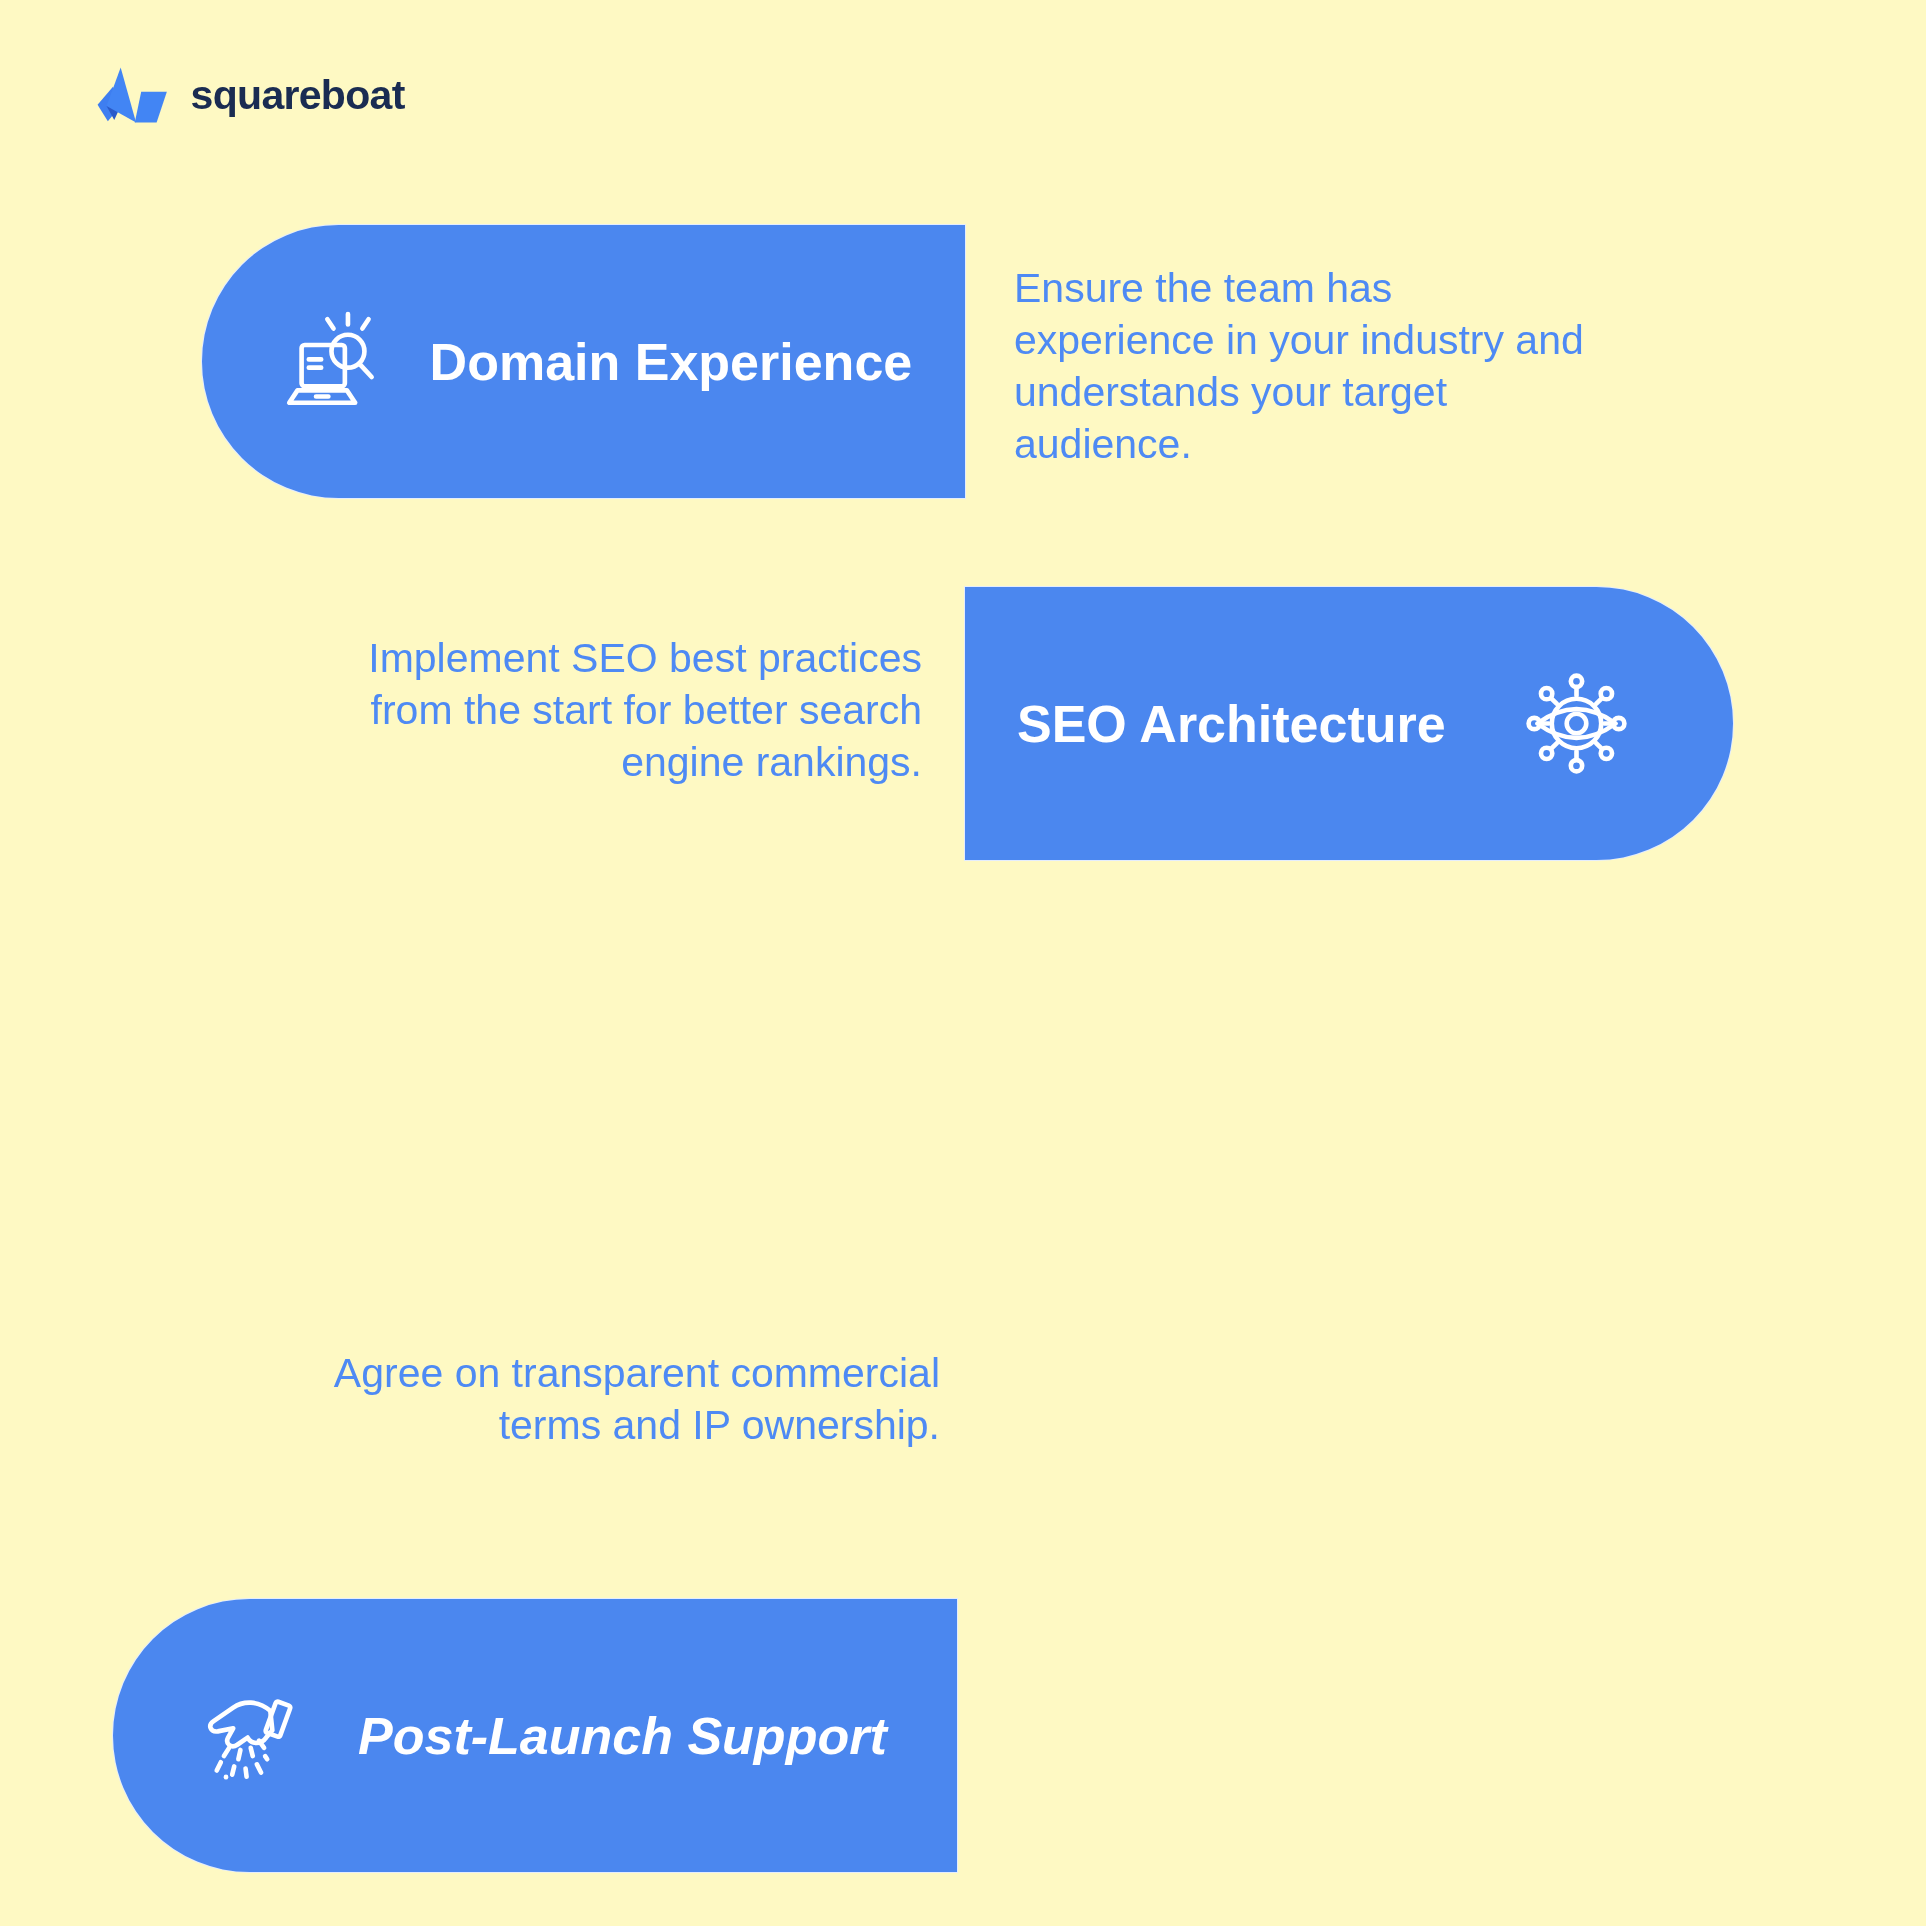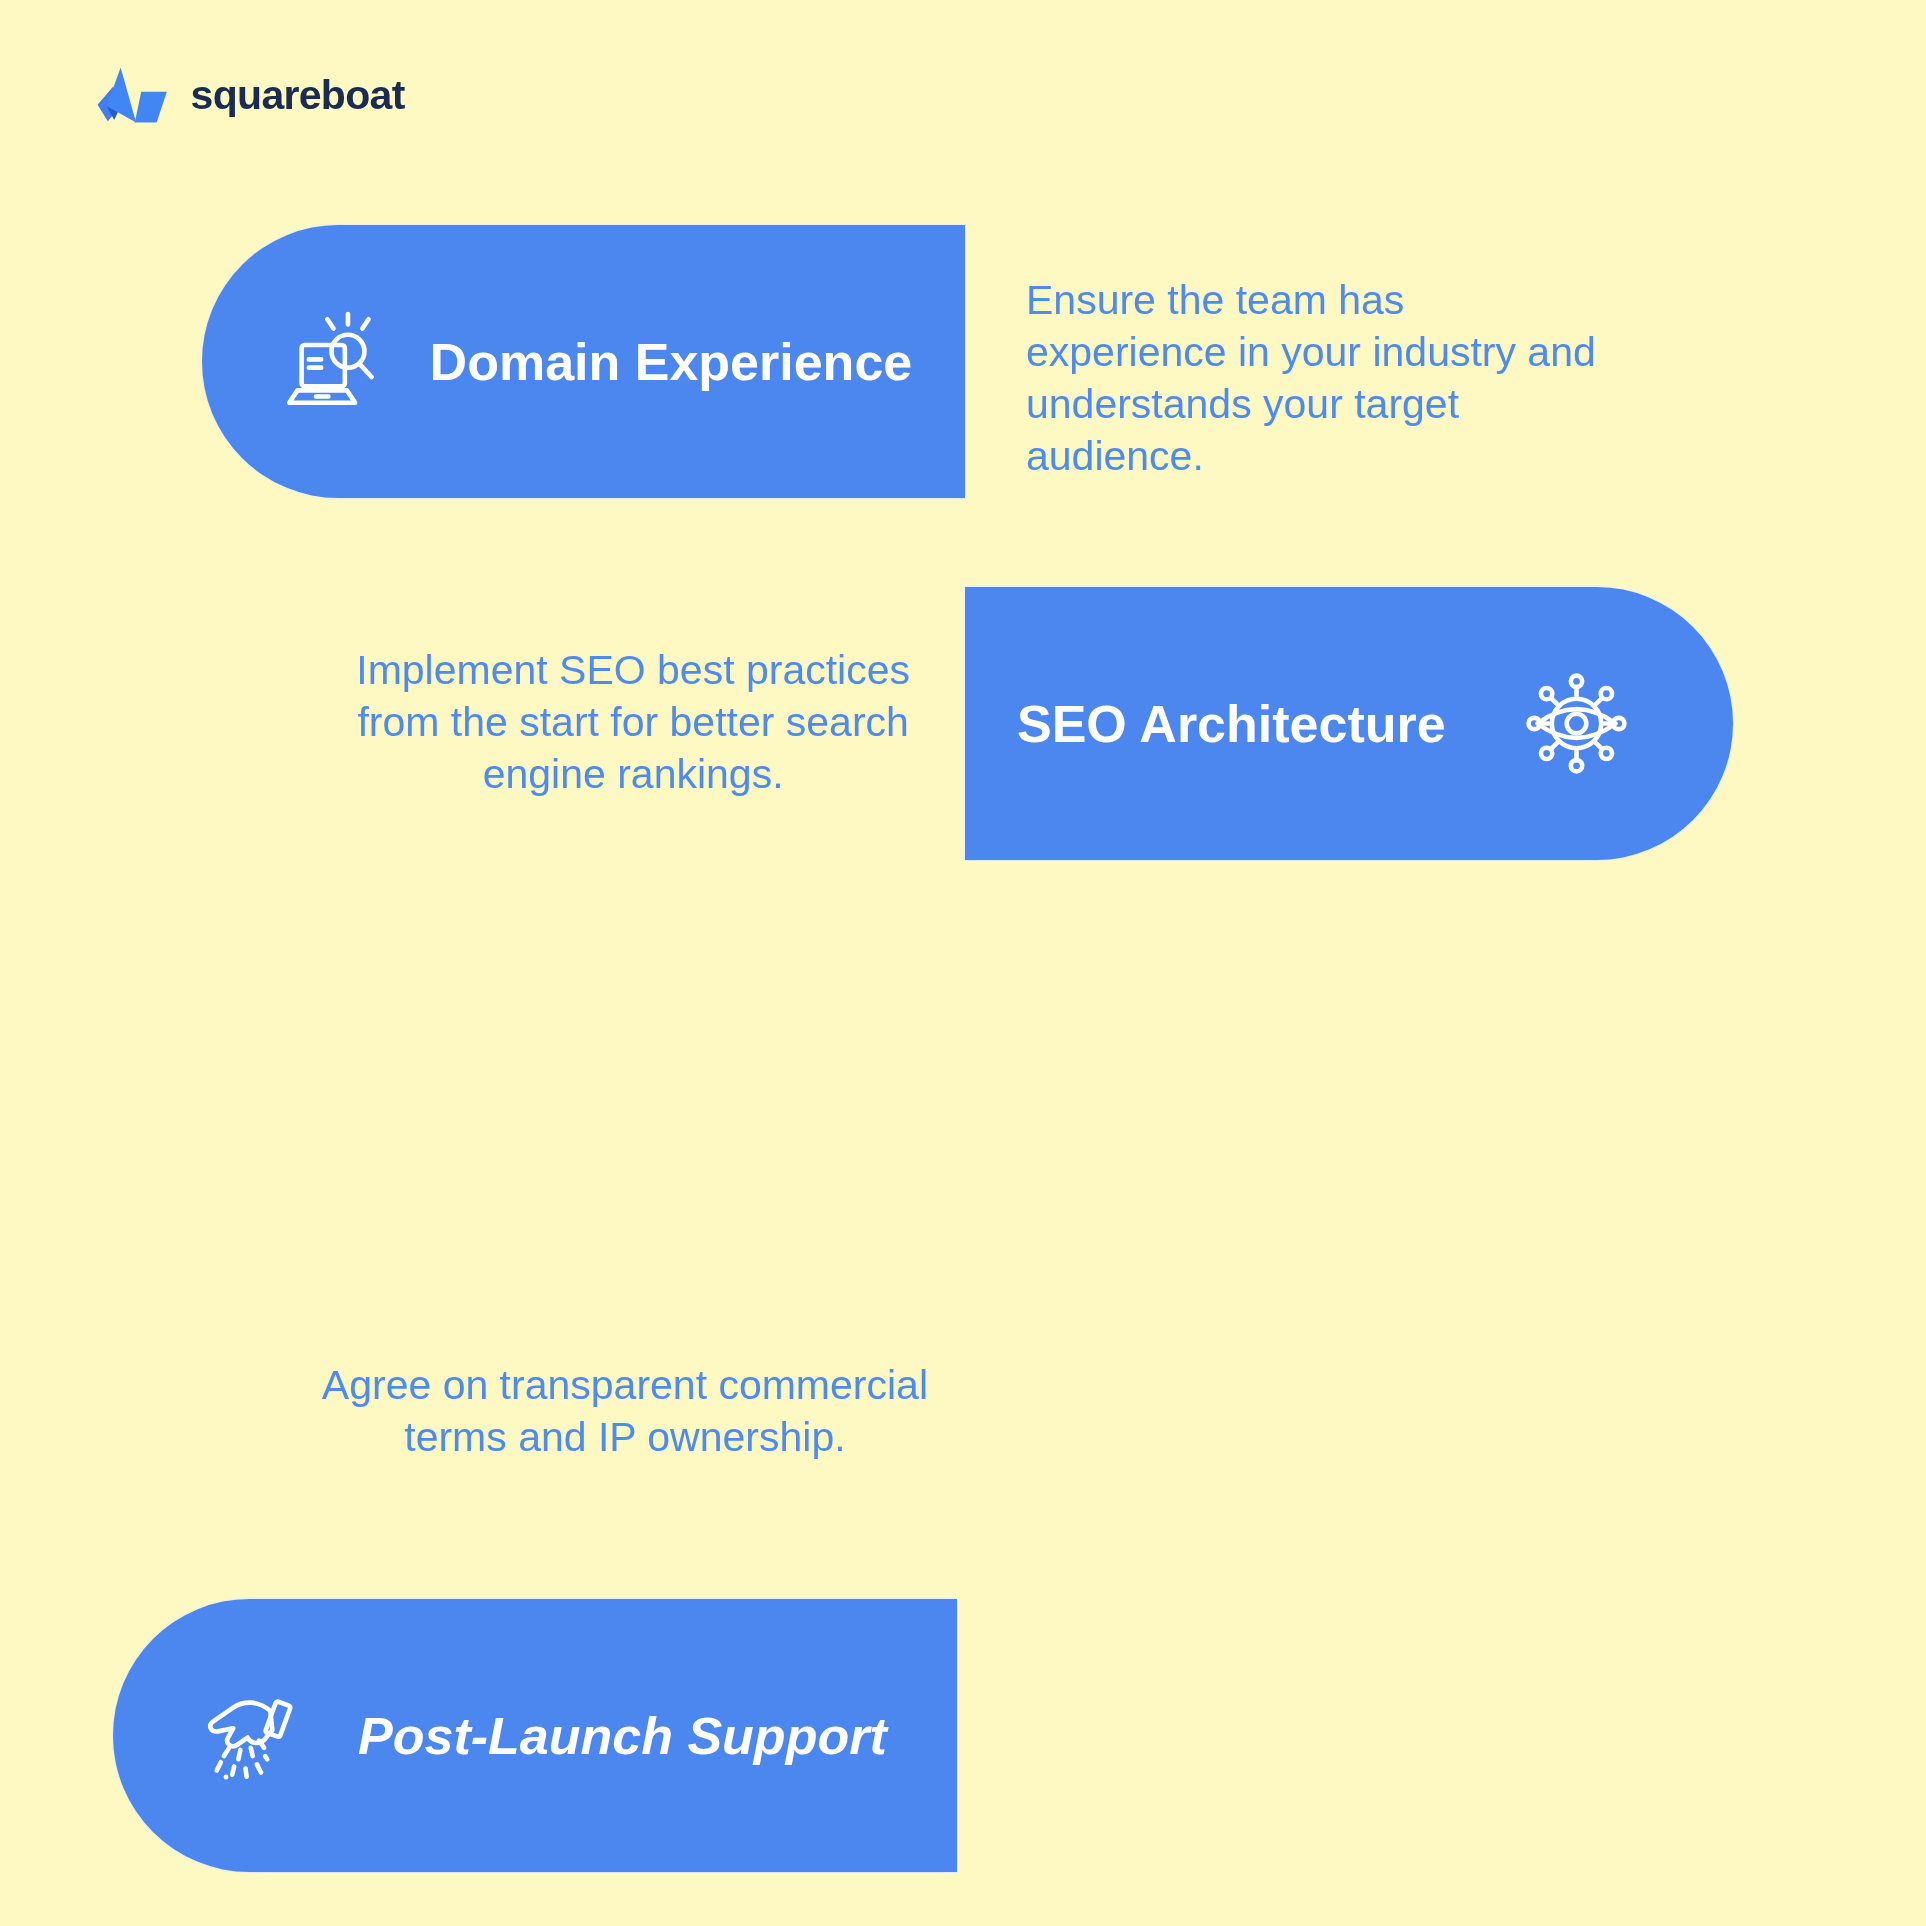--- a/index.html
+++ b/index.html
@@ -32,25 +32,25 @@
     flex:1 1 auto;white-space:nowrap;
   }
   .pill.left  .pill-title{text-align:center;}
   .pill.right .pill-title{text-align:left;}
   .pill-icon{flex:0 0 auto;width:103px;height:103px;}
   .pill-icon svg{width:103px;height:103px;display:block;}
   .pill.right .pill-icon{order:2;}
 
   
   .desc{
-    position:absolute;margin:16px;
+    position:absolute;margin:4px;
     color:#4e8af4;font-size:41px;font-weight:400;line-height:52px;
     white-space:pre-line;
   }
-  .desc.align-right{text-align:center;}
+  .desc.align-right{text-align:right;}
 
   
   .pill.r1{left:201px; top:224px; width:765px;}
   .desc.r1{left:1010px;top:258px;}
   .pill.r2{left:964px;top:566px; width:770px;margin-top:20px;}
   .desc.r2{right:1000px;top:628px;}
   .pill.r3{left:256px; top:912px;width:710px;}
   .desc.r3{left:1010px;top:972px;}
   .pill.r4{left:964px;top:1255px;width:770px;}
   .desc.r4{right:982px;top:1343px;}

